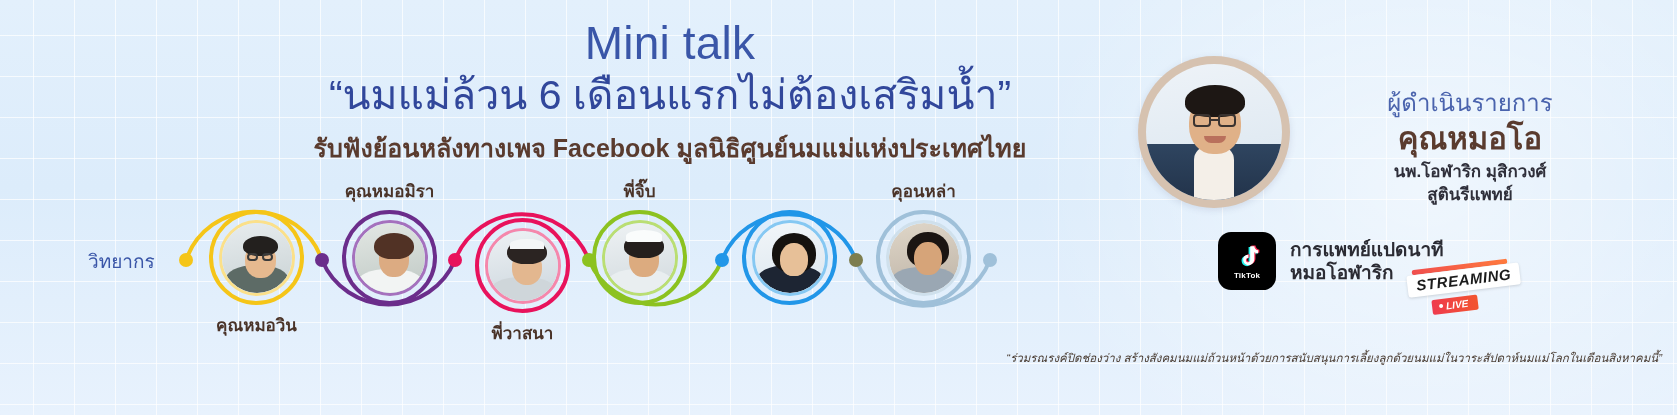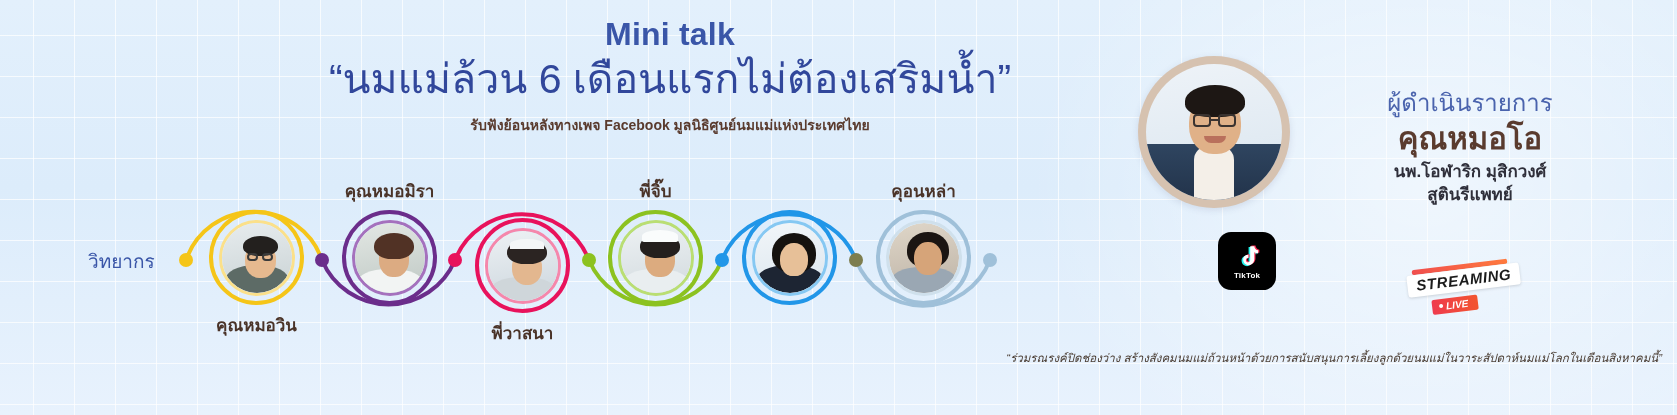--- a/index.html
+++ b/index.html
@@ -38,37 +38,37 @@
   
   #headline {
     position: absolute;
     left: 230px; top: 16px;
     width: 880px;
     text-align: center;
     z-index: 6;
   }
   .h-main {
     color: #3a56a8;
-    font-weight: bold;
-    font-size: 32px;
+    font-weight: normal;
+    font-size: 46px;
     line-height: 1.18;
     letter-spacing: .2px;
   }
   .h-quote {
     color: #31479b;
     font-weight: normal;
     font-size: 41px;
     line-height: 1.22;
     white-space: nowrap;
   }
   .h-sub {
     margin-top: 12px;
     color: #5a3b2e;
     font-weight: bold;
-    font-size: 14px;
+    font-size: 25px;
     line-height: 1.3;
     white-space: nowrap;
   }
 
   
   #timeline { position: absolute; left: 0; top: 178px; width: 1060px; height: 170px; z-index: 5; }
   #arc-svg { position: absolute; left: 0; top: 0; }
 
   #speaker-label {
     position: absolute;
@@ -263,21 +263,21 @@
             <div class="p-body" style="width:66px;height:30px;background:#cfd6da;"></div>
             <div class="p-face" style="left:24px;top:19px;width:30px;height:35px;background:#e3b78f;"></div>
             <div class="p-hair" style="left:19px;top:9px;width:40px;height:24px;background:#2b2422;"></div>
             <div style="position:absolute;left:22px;top:8px;width:34px;height:10px;background:#f4f6f7;border-radius:50% 50% 0 0;"></div>
           </div>
         </div>
       </div>
       <div class="node-name name-below">พี่วาสนา</div>
     </div>
 
-    <div class="node" style="left:608px; top:32px; width:95px; height:95px;font-family:Liberation Mono, monospace;">
+    <div class="node" style="left:592px; top:32px; width:95px; height:95px;font-family:Liberation Mono, monospace;">
       <div class="ring-outer" style="inset:0; border:4px solid #8cc220;">
         <div class="ring-inner" style="width:76px;height:76px;border:3px solid #bade73;">
           <div class="portrait">
             <div class="p-bg" style="background:linear-gradient(170deg,#eef2f4,#d2dade);"></div>
             <div class="p-body" style="width:66px;height:30px;background:#e9eef0;"></div>
             <div class="p-face" style="left:24px;top:20px;width:30px;height:34px;background:#dca униform;background:#dcab7f;"></div>
             <div class="p-hair" style="left:19px;top:11px;width:40px;height:24px;background:#241f1d;"></div>
             <div style="position:absolute;left:21px;top:7px;width:36px;height:12px;background:#fafcfc;border-radius:50% 50% 10% 10%;"></div>
           </div>
         </div>
@@ -339,20 +339,24 @@
     <div id="tiktok-logo">
       <div class="tt-note">
         <svg width="27" height="27" viewBox="0 0 27 27">
           <path d="M17.2 3.2h3.1c.25 2.3 1.6 3.9 3.85 4.1v3.1c-1.4.08-2.7-.3-3.85-1.05v6.6c0 4.35-3.6 6.9-6.9 6.2-2.6-.55-4.4-2.9-4.25-5.6.15-2.7 2.5-4.8 5.2-4.7v3.2c-1.3-.2-2.4.75-2.45 2-.05 1.3 1.05 2.35 2.35 2.2 1.15-.12 1.95-1.1 1.95-2.3V3.2z" fill="#25f4ee" transform="translate(-1.6,0.9)"></path>
           <path d="M17.2 3.2h3.1c.25 2.3 1.6 3.9 3.85 4.1v3.1c-1.4.08-2.7-.3-3.85-1.05v6.6c0 4.35-3.6 6.9-6.9 6.2-2.6-.55-4.4-2.9-4.25-5.6.15-2.7 2.5-4.8 5.2-4.7v3.2c-1.3-.2-2.4.75-2.45 2-.05 1.3 1.05 2.35 2.35 2.2 1.15-.12 1.95-1.1 1.95-2.3V3.2z" fill="#fe2c55" transform="translate(1.2,-0.6)"></path>
           <path d="M17.2 3.2h3.1c.25 2.3 1.6 3.9 3.85 4.1v3.1c-1.4.08-2.7-.3-3.85-1.05v6.6c0 4.35-3.6 6.9-6.9 6.2-2.6-.55-4.4-2.9-4.25-5.6.15-2.7 2.5-4.8 5.2-4.7v3.2c-1.3-.2-2.4.75-2.45 2-.05 1.3 1.05 2.35 2.35 2.2 1.15-.12 1.95-1.1 1.95-2.3V3.2z" fill="#ffffff"></path>
         </svg>
       </div>
       <div class="tt-label">TikTok</div>
     </div>
+    <div id="tt-channel">
+      <div>การแพทย์แปดนาที</div>
+      <div>หมอโอฬาริก</div>
+    </div>
   </div>
 
   <div id="streaming-badge">
     <div class="s-top"></div>
     <div class="s-main">STREAMING</div>
     <div class="s-live">
       <span class="dot"></span>
       <span>LIVE</span>
     </div>
   </div>

